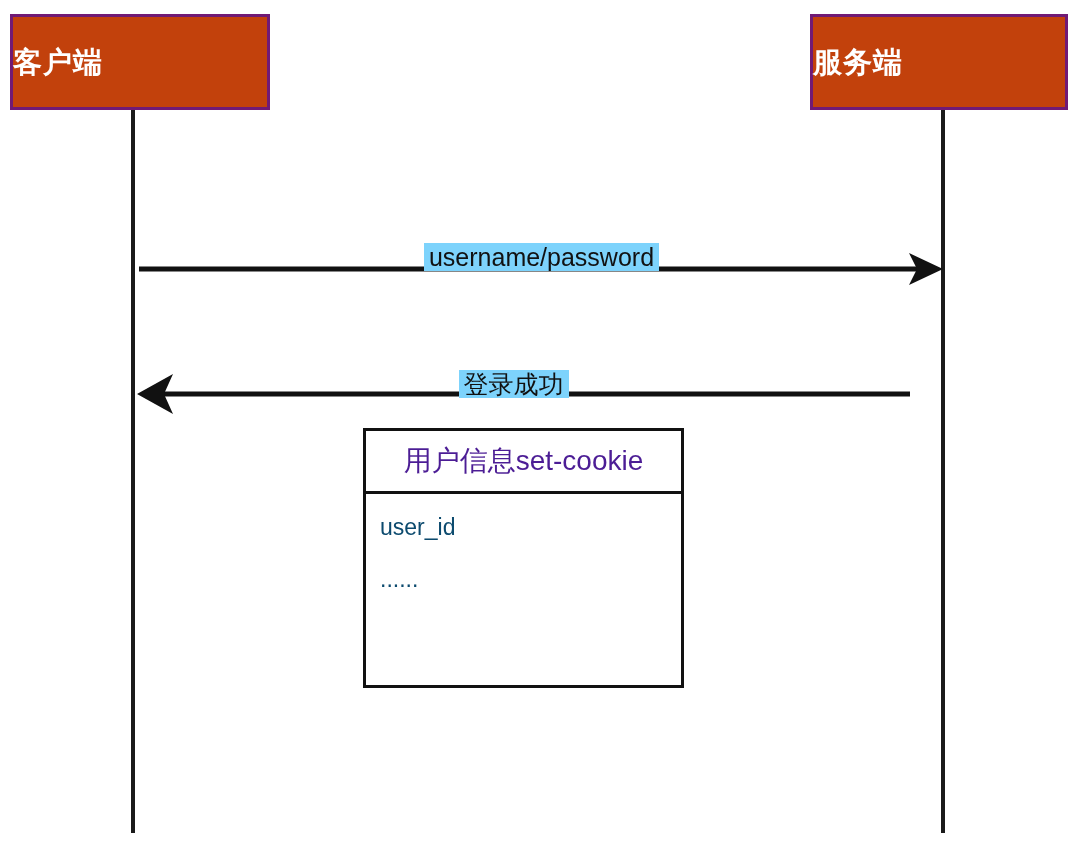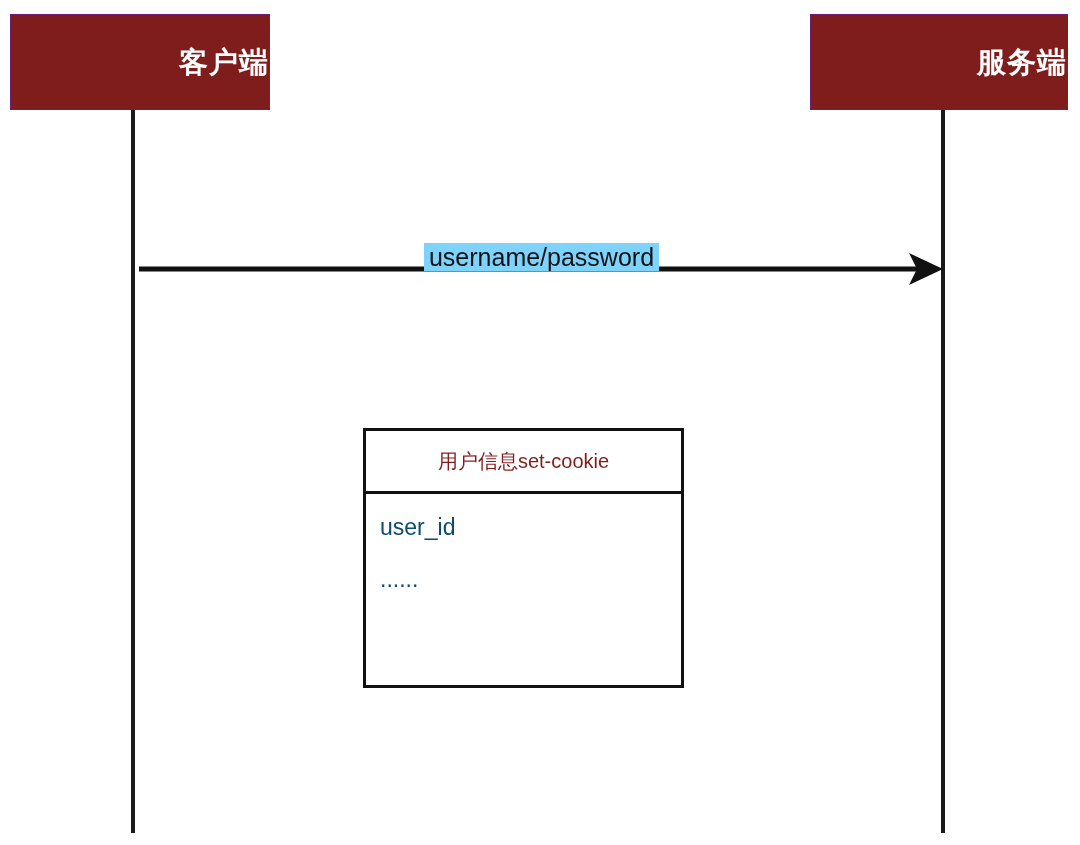--- a/index.html
+++ b/index.html
@@ -15,25 +15,25 @@
     width: 1080px;
     height: 845px;
     background: #ffffff;
     overflow: hidden;
   }
 
   
   .participant {
     position: absolute;
     box-sizing: border-box;
-    background: #7f1d1d;
-    border: 1px solid #701a75;
+    background: #c2410c;
+    border: 3px solid #701a75;
     display: flex;
     align-items: center;
-    justify-content: flex-end;
+    justify-content: flex-start;
   }
   .participant .p-label {
     color: #ffffff;
     font-size: 29px;
     font-weight: 700;
     letter-spacing: 1px;
     line-height: 1;
     white-space: nowrap;
   }
   #participant-client {
@@ -126,22 +126,22 @@
   }
   #cookie-note-header {
     height: 63px;
     box-sizing: border-box;
     border-bottom: 3px solid #111111;
     display: flex;
     align-items: center;
     justify-content: center;
   }
   #cookie-note-header .note-title {
-    font-size: 20px;
-    color: #7f1d1d;
+    font-size: 28px;
+    color: #4c1d95;
     line-height: 1;
     white-space: nowrap;
   }
   #cookie-note-body {
     padding: 22px 0 0 14px;
   }
   #cookie-note-body .note-row {
     font-size: 23px;
     color: #0c4a6e;
     line-height: 1;
@@ -168,20 +168,29 @@
   <div class="message" id="message-login-request">
     <svg width="805" height="48" viewBox="0 0 805 48">
       <line x1="0" y1="24" x2="782" y2="24" stroke="#111111" stroke-width="5"></line>
       <path d="M 804 24 L 770 8 L 778 24 L 770 40 Z" fill="#111111"></path>
     </svg>
     <div class="msg-label">
       <span>username/password</span>
     </div>
   </div>
 
+  <div class="message" id="message-login-response">
+    <svg width="773" height="48" viewBox="0 0 773 48">
+      <line x1="22" y1="24" x2="773" y2="24" stroke="#111111" stroke-width="5"></line>
+      <path d="M 0 24 L 36 4 L 27 24 L 36 44 Z" fill="#111111"></path>
+    </svg>
+    <div class="msg-label">
+      <span>登录成功</span>
+    </div>
+  </div>
 
   <div id="cookie-note">
     <div id="cookie-note-header">
       <span class="note-title">用户信息set-cookie</span>
     </div>
     <div id="cookie-note-body">
       <div class="note-row">user_id</div>
       <div class="note-row">......</div>
     </div>
   </div>

